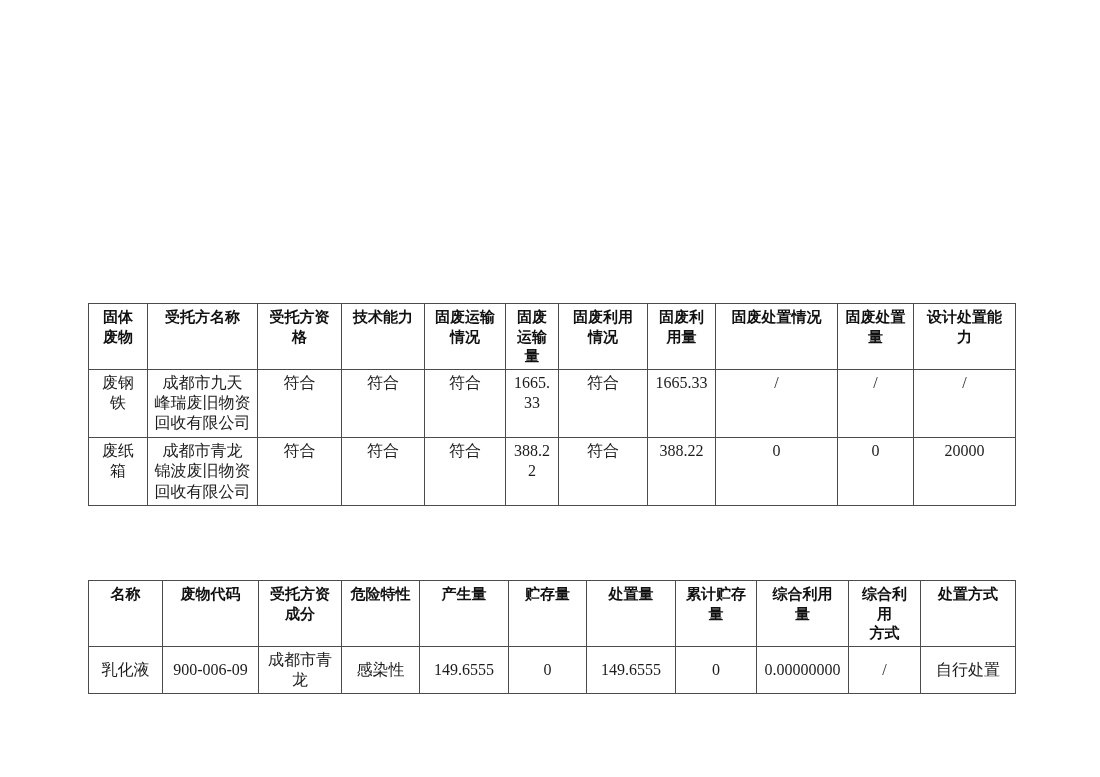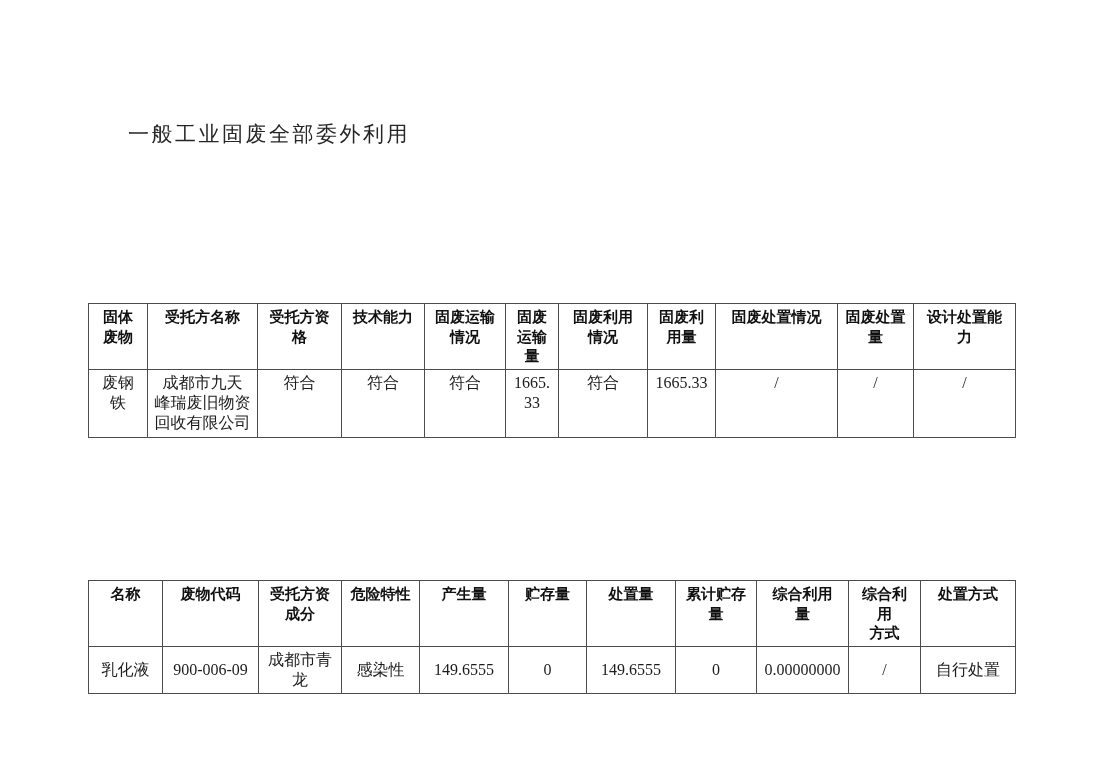--- a/index.html
+++ b/index.html
@@ -79,21 +79,20 @@
     text-align: center;
     font-size: 13px;
     color: #333333;
   }
 </style>
 </head>
 <body>
 
 <div class="page">
 
-  <div class="intro-text">一般工业固废全部委外利用</div>
 
 
   <table class="doc-table" id="t414">
     <colgroup>
       <col style="width:59px">
         <col style="width:110px">
         <col style="width:84px">
         <col style="width:83px">
       <col style="width:81px">
         <col style="width:53px">
@@ -138,20 +137,37 @@
         <td>符合</td>
         <td>符合</td>
         <td>1665.
 33</td>
         <td>符合</td>
         <td>1665.33</td>
         <td>/</td>
         <td>/</td>
         <td>/</td>
       </tr>
+      <tr class="r1">
+        <td>废纸
+箱</td>
+        <td>成都市青龙
+锦波废旧物资
+回收有限公司</td>
+        <td>符合</td>
+        <td>符合</td>
+        <td>符合</td>
+        <td>388.2
+2</td>
+        <td>符合</td>
+        <td>388.22</td>
+        <td>0</td>
+        <td>0</td>
+        <td>20000</td>
+      </tr>
     </tbody>
   </table>
 
 
   <table class="doc-table" id="t415">
     <colgroup>
       <col style="width:74px">
         <col style="width:96px">
         <col style="width:83px">
         <col style="width:78px">

